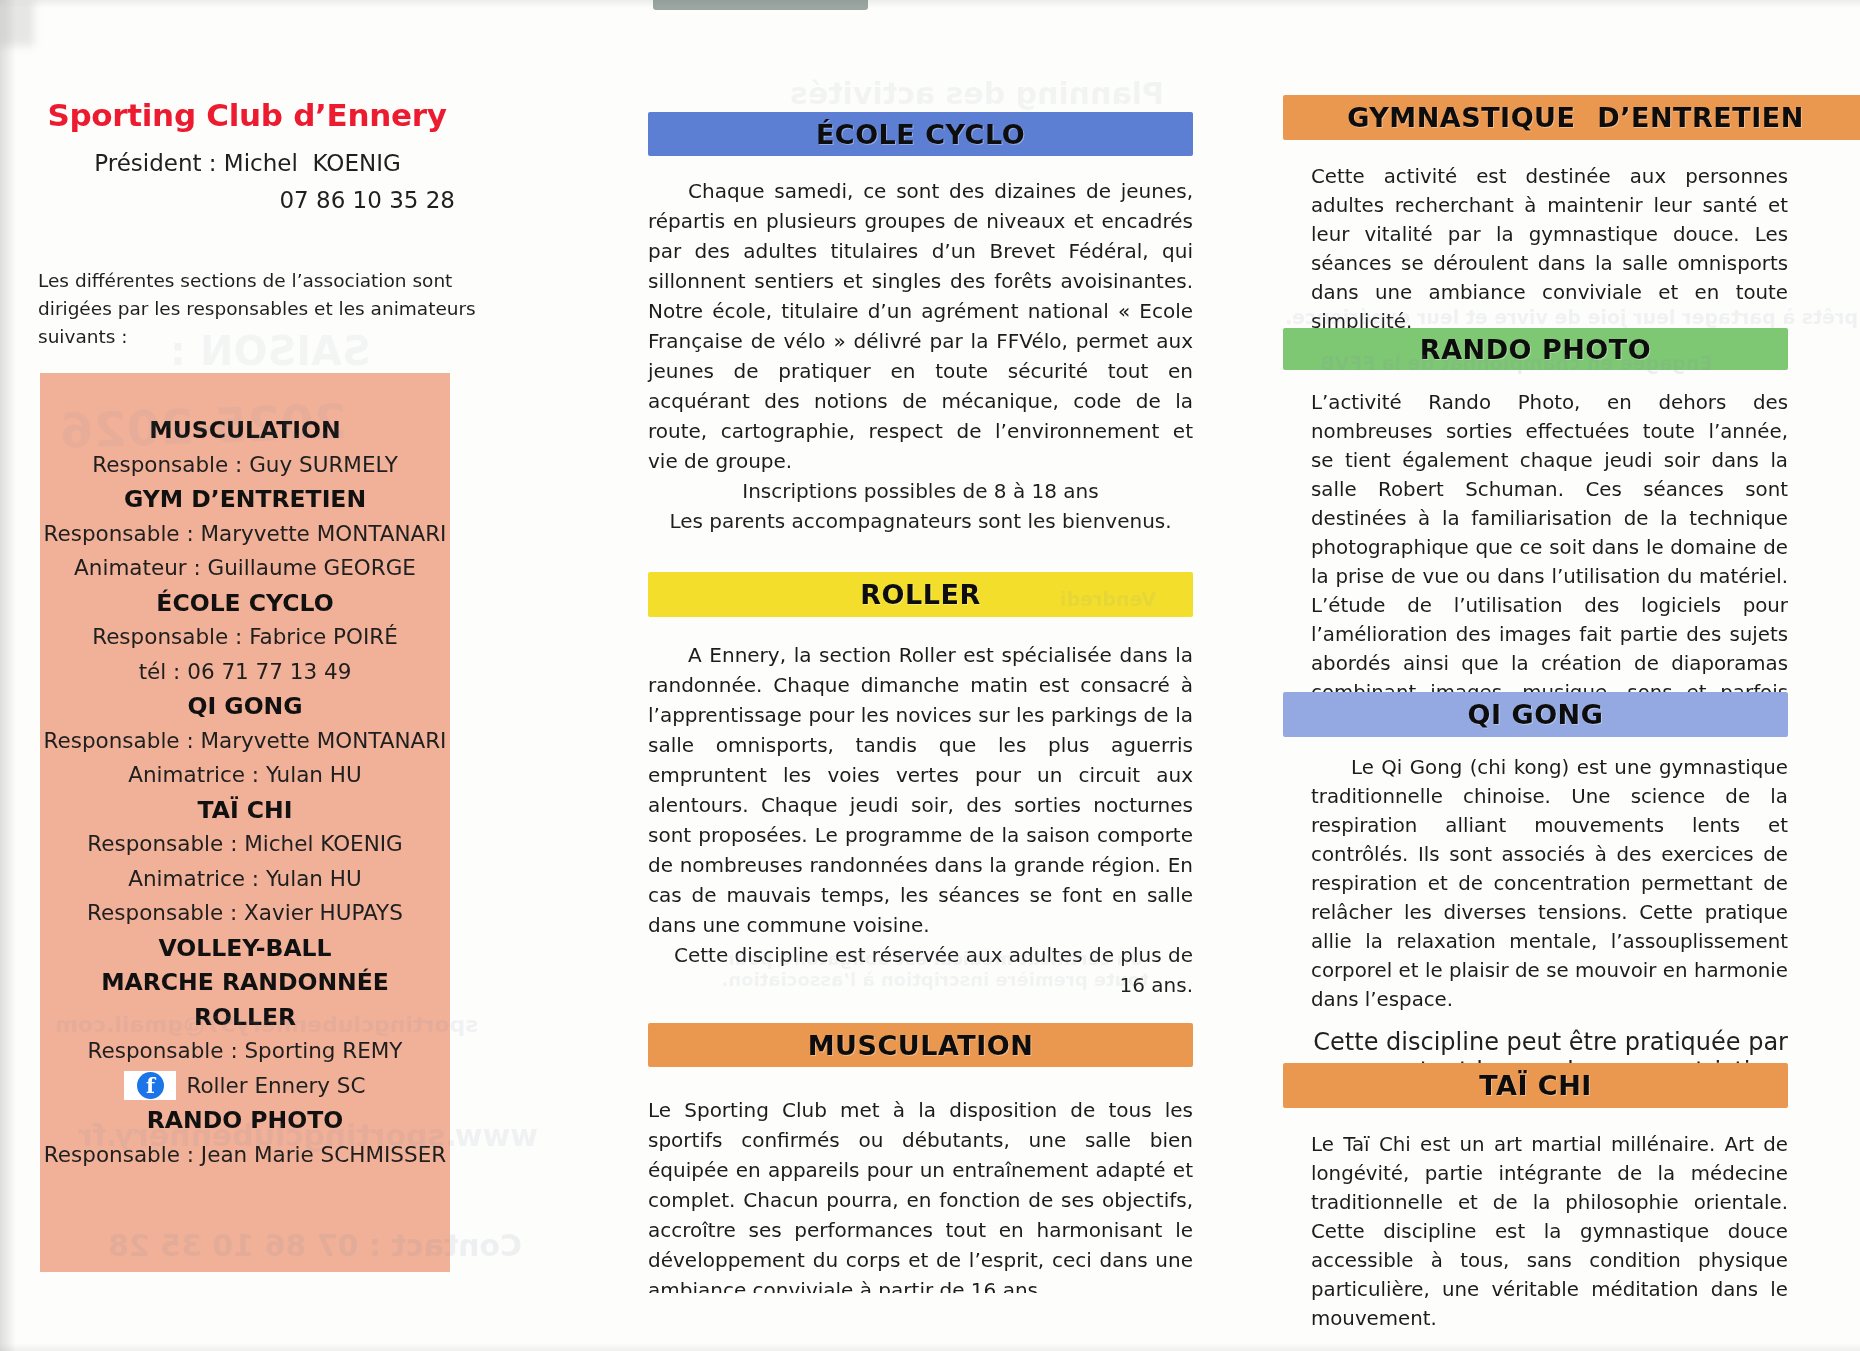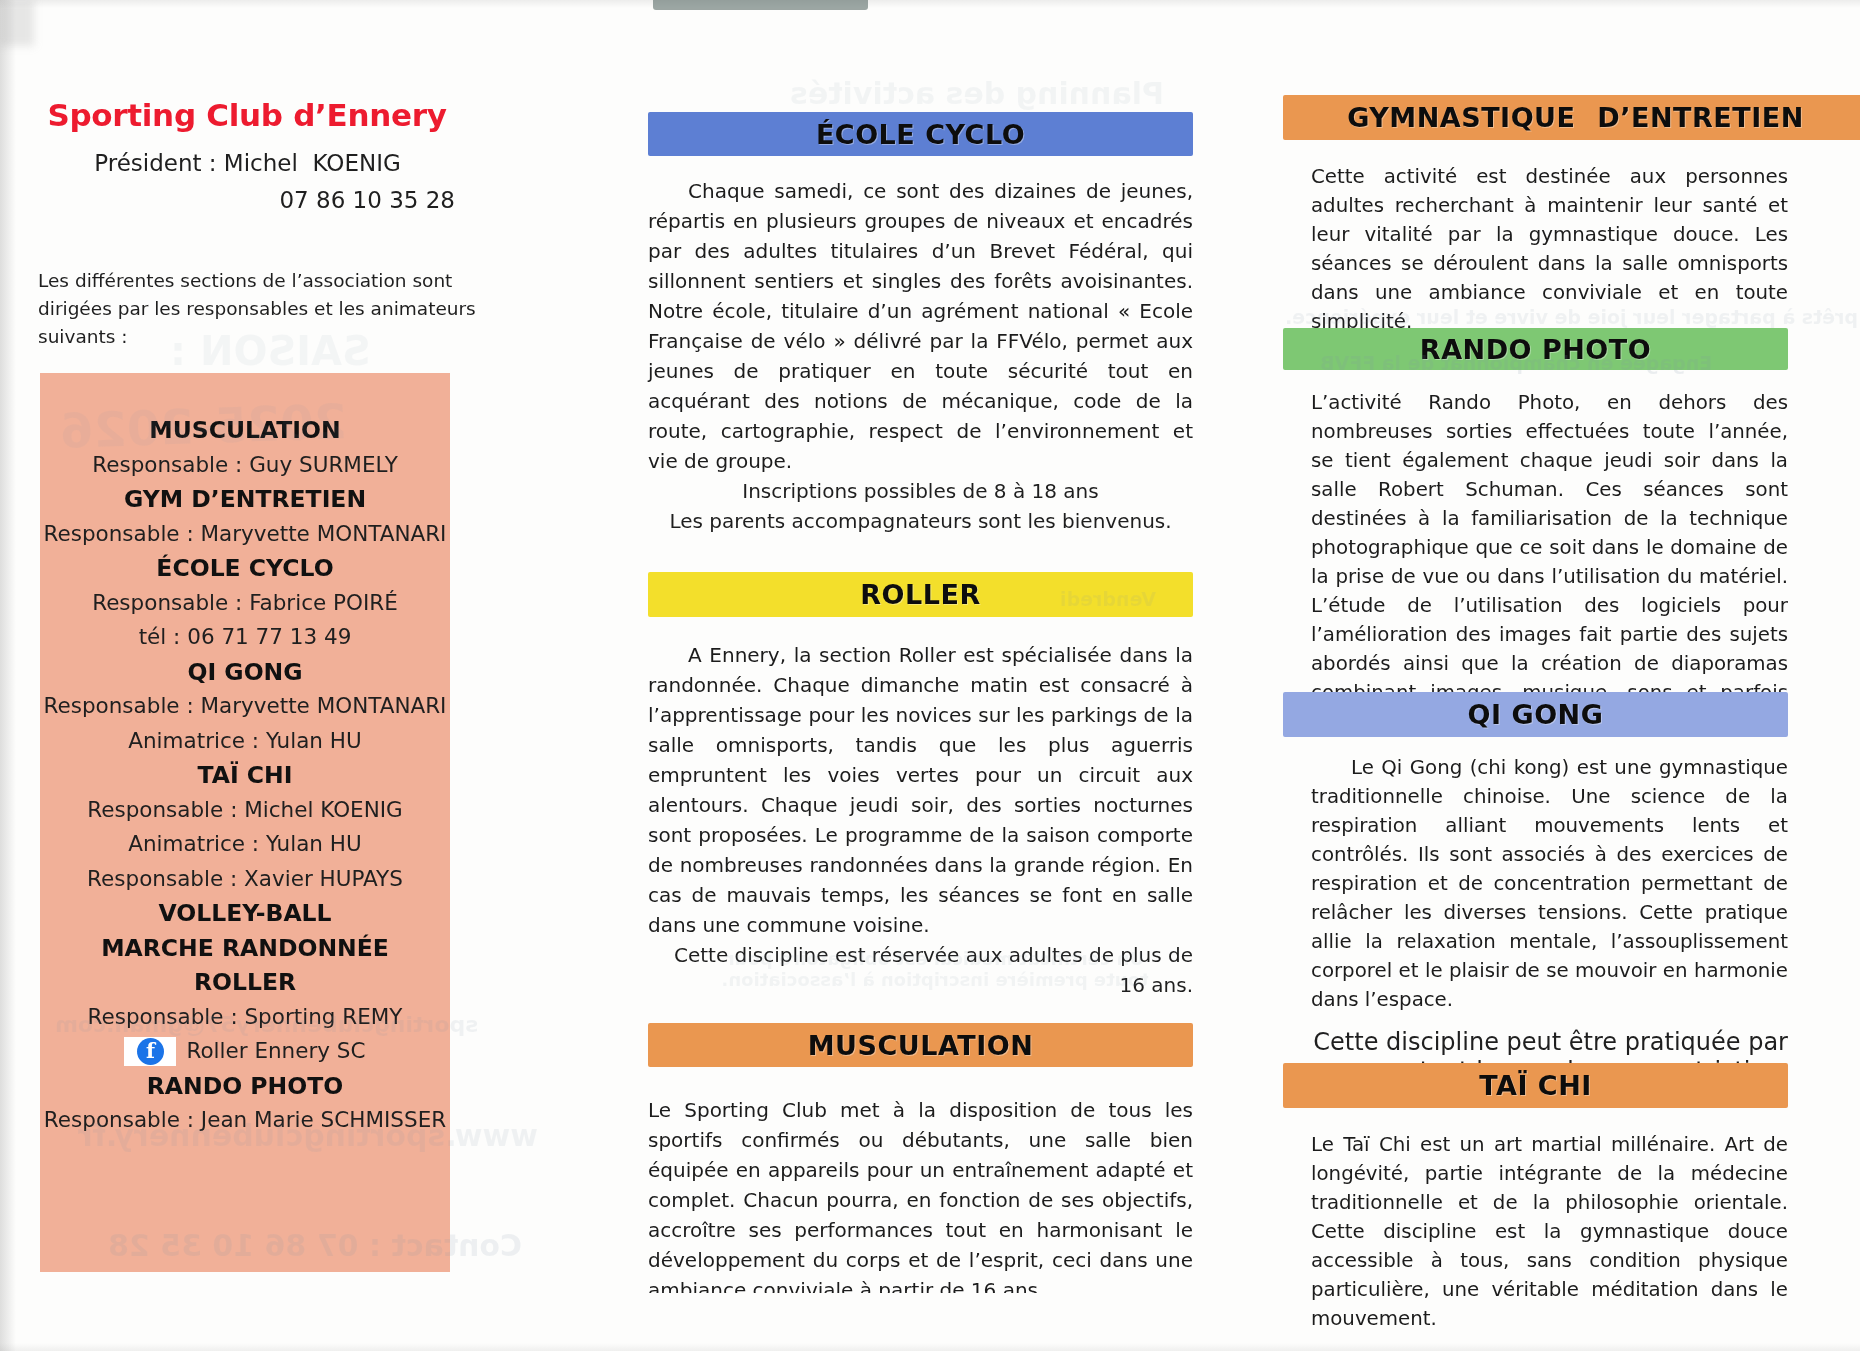--- a/index.html
+++ b/index.html
@@ -84,20 +84,21 @@
 <div class="club-title" style="color: rgb(237, 27, 47);">Sporting Club d’Ennery</div>
 <div class="president">Président : Michel  KOENIG</div>
 <div class="phone">07 86 10 35 28</div>
 <div class="intro">Les différentes sections de l’association sont dirigées par les responsables et les animateurs suivants :</div>
 
 <div class="pink-box" style="background: rgb(241, 176, 152);">
   <div class="prow hd">MUSCULATION</div>
   <div class="prow">Responsable : Guy SURMELY</div>
   <div class="prow hd">GYM D’ENTRETIEN</div>
   <div class="prow">Responsable : Maryvette MONTANARI</div>
+  <div class="prow">Animateur : Guillaume GEORGE</div>
   <div class="prow hd">ÉCOLE CYCLO</div>
   <div class="prow">Responsable : Fabrice POIRÉ</div>
   <div class="prow">tél : 06 71 77 13 49</div>
   <div class="prow hd">QI GONG</div>
   <div class="prow">Responsable : Maryvette MONTANARI</div>
   <div class="prow">Animatrice : Yulan HU</div>
   <div class="prow hd">TAÏ CHI</div>
   <div class="prow">Responsable : Michel KOENIG</div>
   <div class="prow">Animatrice : Yulan HU</div>
   <div class="prow">Responsable : Xavier HUPAYS</div>

